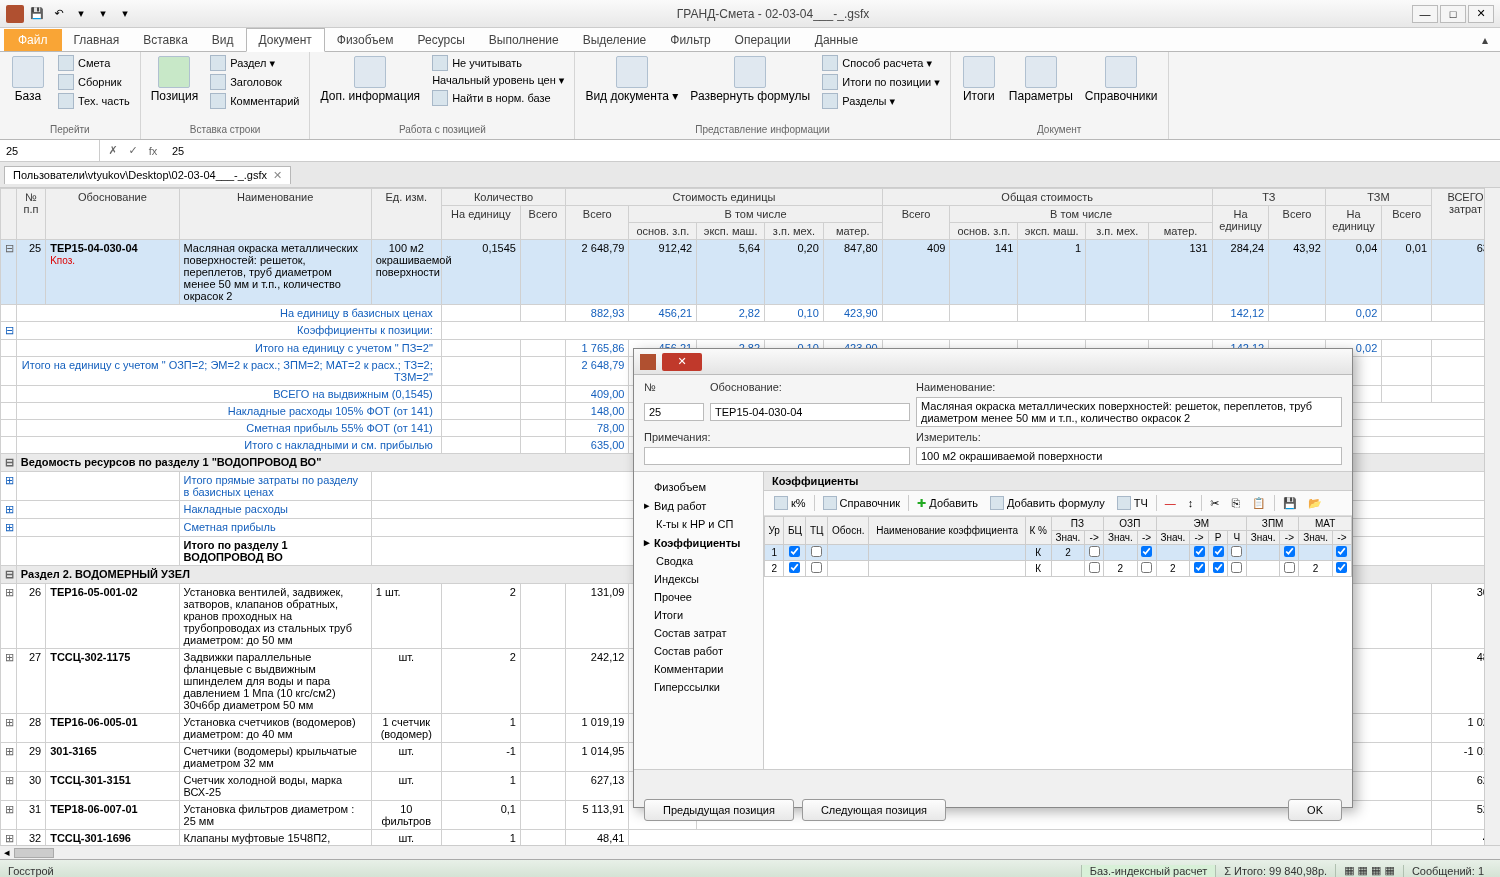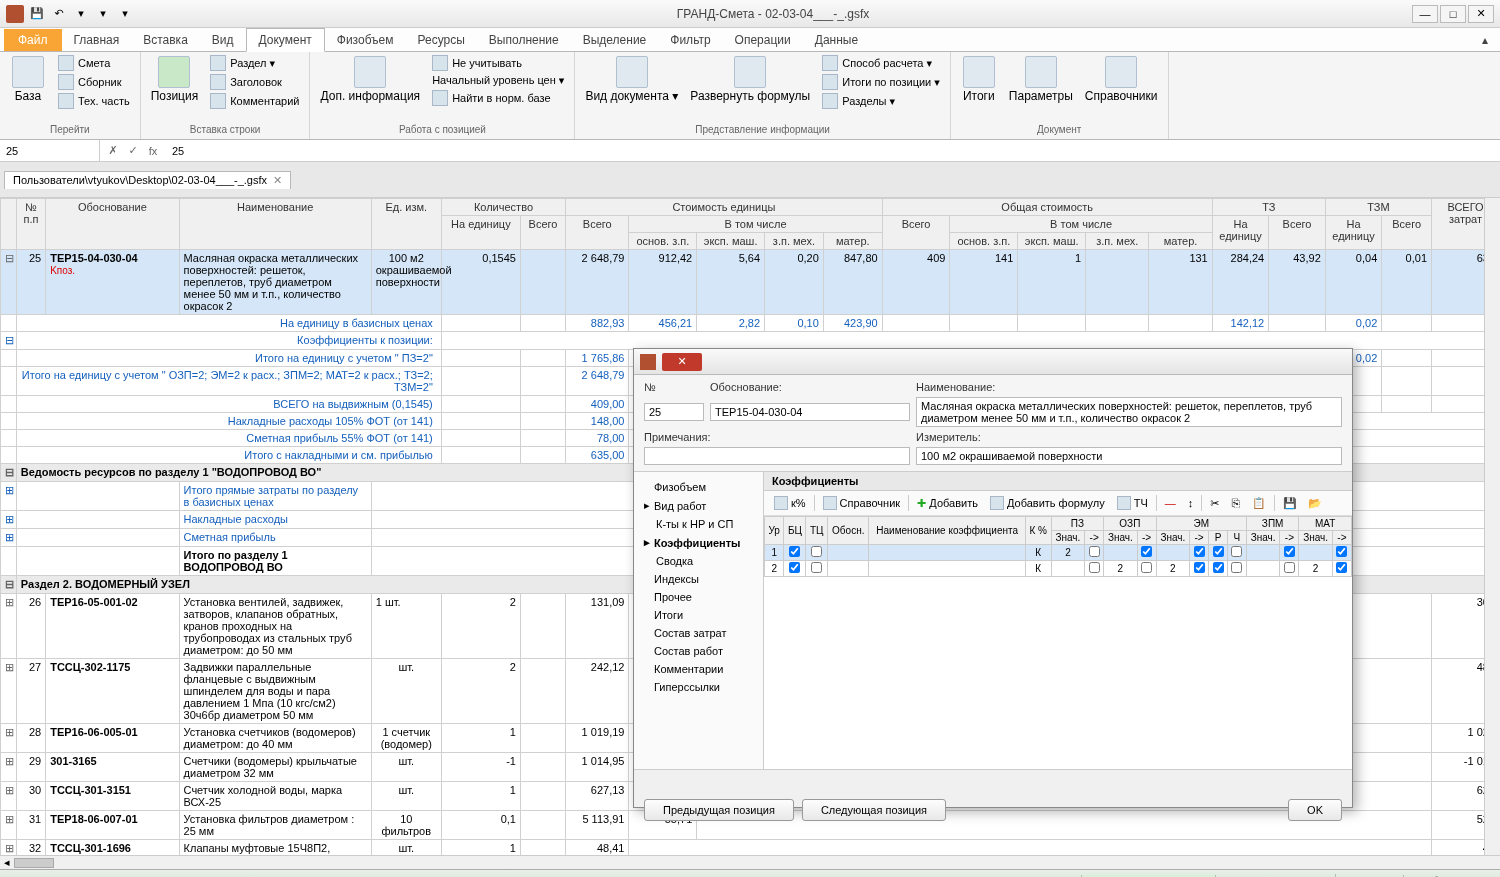--- a/index.html
+++ b/index.html
@@ -32,21 +32,21 @@
 .small-icon { width: 16px; height: 16px; background: #d8e4ec; border: 1px solid #a8b8c8; flex-shrink: 0; }
 
 
 .formula-bar { height: 22px; background: #fff; border-bottom: 1px solid #ccc; display: flex; align-items: center; }
 .cell-ref { width: 100px; border-right: 1px solid #ccc; padding: 0 6px; height: 100%; display: flex; align-items: center; }
 .fb-btns { display: flex; padding: 0 4px; gap: 2px; }
 .fb-btn { width: 18px; height: 18px; display: flex; align-items: center; justify-content: center; cursor: pointer; color: #666; }
 .formula-input { flex: 1; border: none; outline: none; padding: 0 6px; }
 
 
-.doc-tabs { height: 36px; background: #e8e8e8; border-bottom: 1px solid #ccc; display: flex; align-items: center; padding-left: 4px; }
+.doc-tabs { height: 26px; background: #e8e8e8; border-bottom: 1px solid #ccc; display: flex; align-items: center; padding-left: 4px; }
 .doc-tab { background: #fff; border: 1px solid #b8b8b8; border-bottom: none; padding: 2px 8px; display: flex; align-items: center; gap: 6px; font-size: 11px; }
 .doc-tab-close { cursor: pointer; color: #888; }
 
 
 .grid-wrap { position: relative; height: calc(100% - 28px - 24px - 88px - 22px - 22px - 22px - 14px); overflow: hidden; background: #fff; }
 .grid { width: 100%; border-collapse: collapse; table-layout: fixed; }
 .grid th, .grid td { border: 1px solid #d0d0d0; padding: 2px 4px; font-size: 11px; vertical-align: top; }
 .grid th { background: #f0f0f0; font-weight: normal; text-align: center; color: #333; }
 .grid td { background: #fff; }
 .grid tr.selected td { background: #d4e6f7; }

